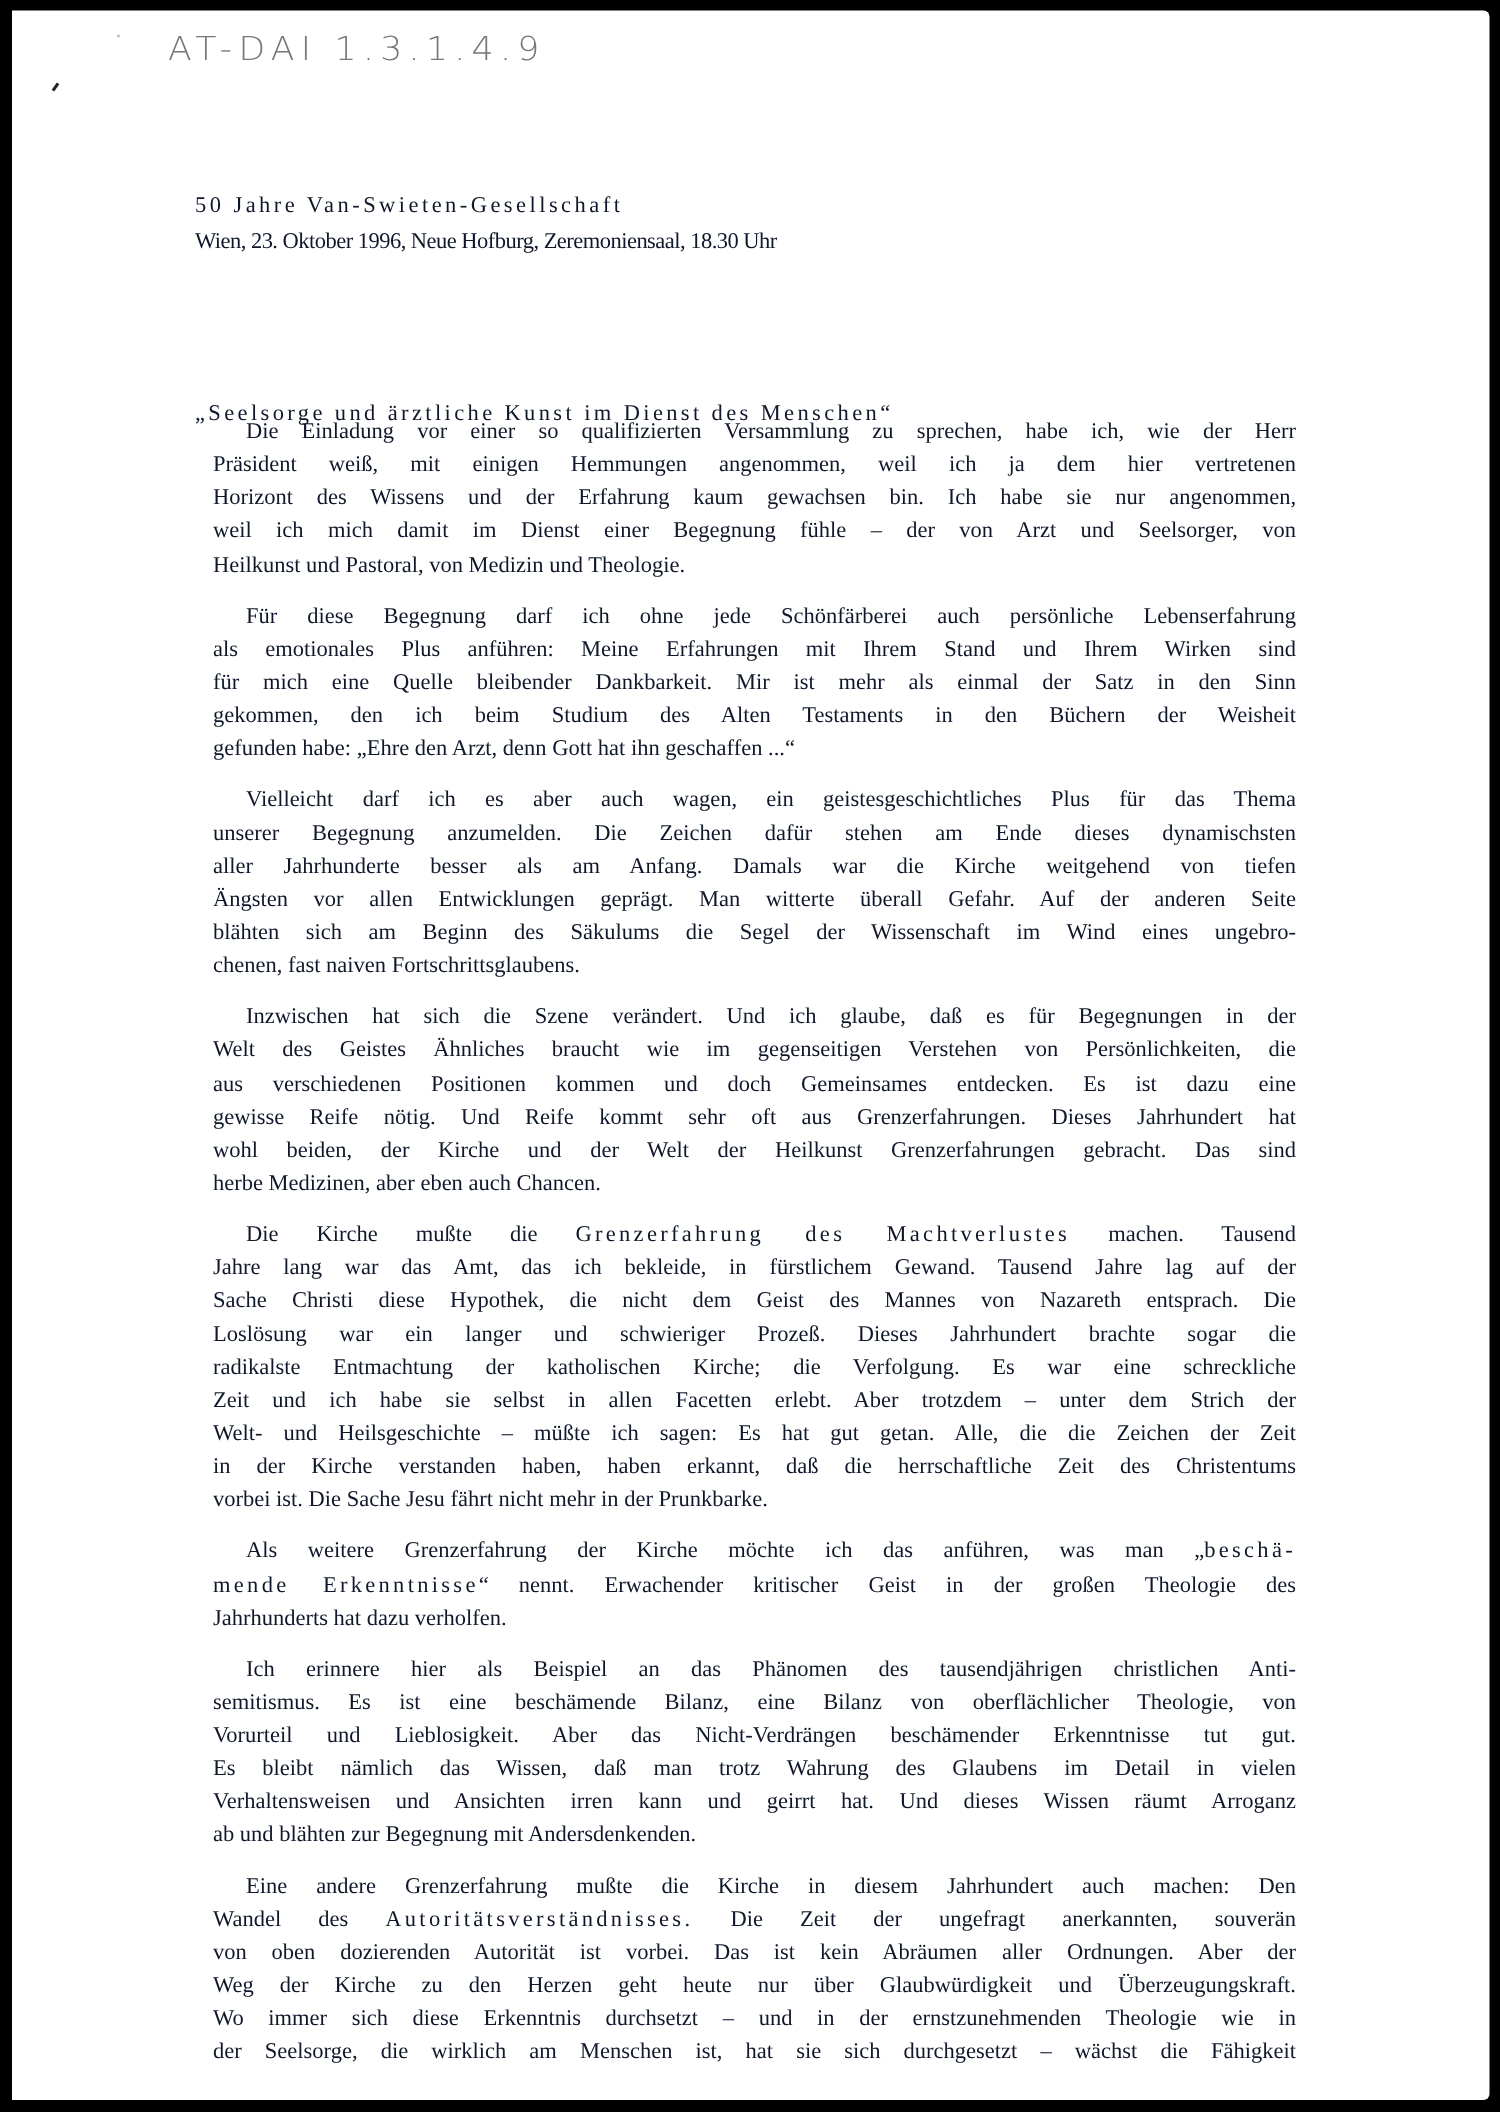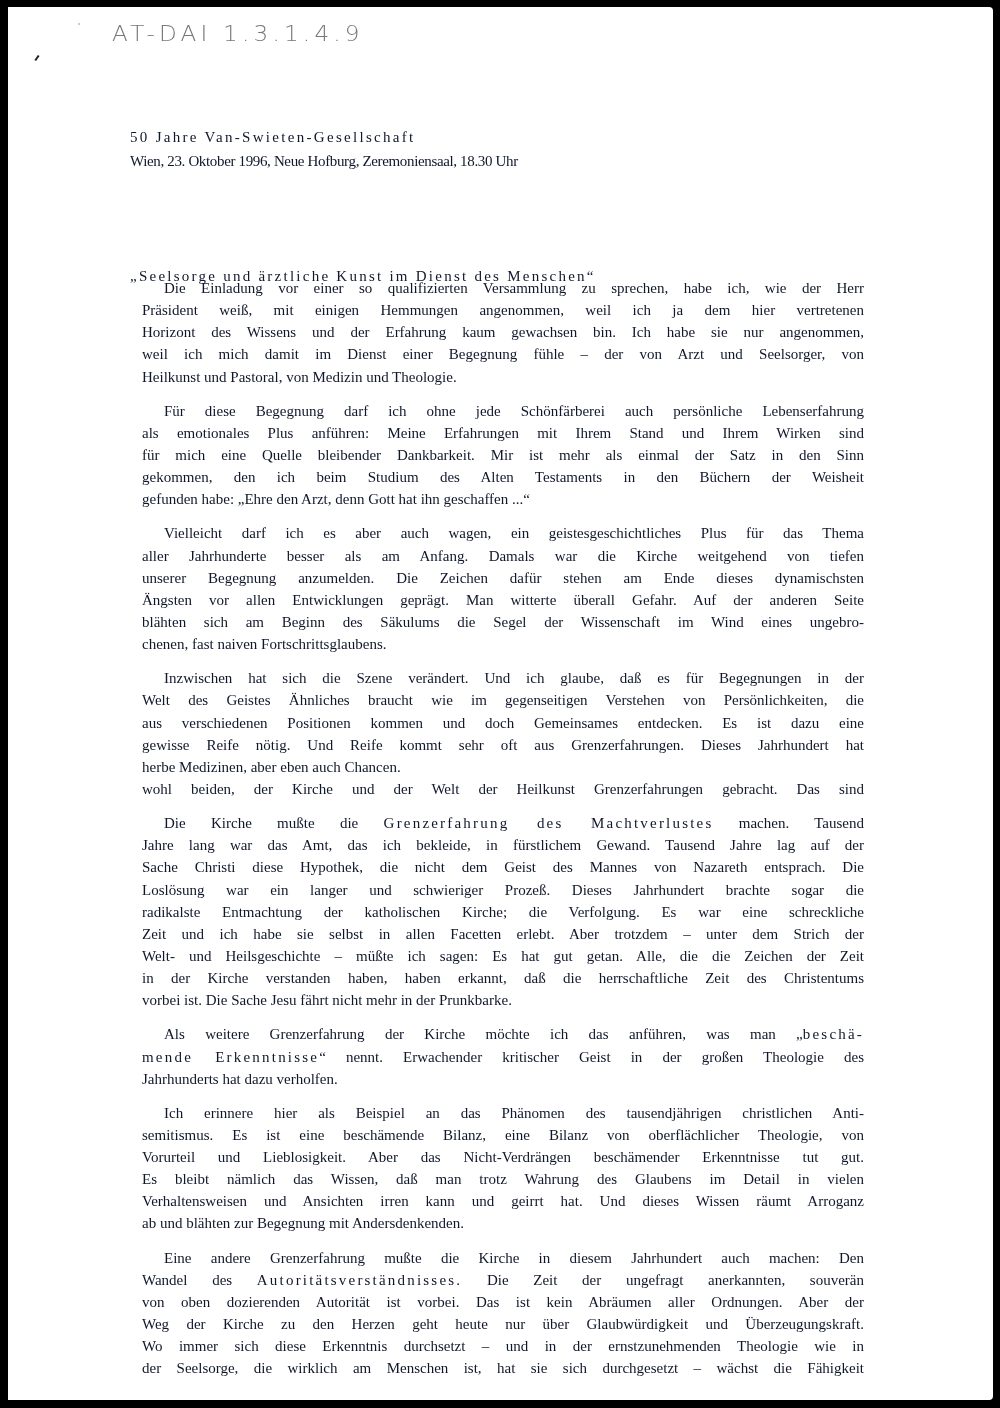--- a/index.html
+++ b/index.html
@@ -68,33 +68,33 @@
       </div>
       <div class="para">
         <div class="line indent">Für diese Begegnung darf ich ohne jede Schönfärberei auch persönliche Lebenserfahrung</div>
         <div class="line">als emotionales Plus anführen: Meine Erfahrungen mit Ihrem Stand und Ihrem Wirken sind</div>
         <div class="line">für mich eine Quelle bleibender Dankbarkeit. Mir ist mehr als einmal der Satz in den Sinn</div>
         <div class="line">gekommen, den ich beim Studium des Alten Testaments in den Büchern der Weisheit</div>
         <div class="line last">gefunden habe: „Ehre den Arzt, denn Gott hat ihn geschaffen ...“</div>
       </div>
       <div class="para">
         <div class="line indent">Vielleicht darf ich es aber auch wagen, ein geistesgeschichtliches Plus für das Thema</div>
+        <div class="line">unserer Begegnung anzumelden. Die Zeichen dafür stehen am Ende dieses dynamischsten</div>
         <div class="line">aller Jahrhunderte besser als am Anfang. Damals war die Kirche weitgehend von tiefen</div>
-        <div class="line">unserer Begegnung anzumelden. Die Zeichen dafür stehen am Ende dieses dynamischsten</div>
         <div class="line">Ängsten vor allen Entwicklungen geprägt. Man witterte überall Gefahr. Auf der anderen Seite</div>
         <div class="line">blähten sich am Beginn des Säkulums die Segel der Wissenschaft im Wind eines ungebro-</div>
         <div class="line last">chenen, fast naiven Fortschrittsglaubens.</div>
       </div>
       <div class="para">
         <div class="line indent">Inzwischen hat sich die Szene verändert. Und ich glaube, daß es für Begegnungen in der</div>
         <div class="line">Welt des Geistes Ähnliches braucht wie im gegenseitigen Verstehen von Persönlichkeiten, die</div>
         <div class="line">aus verschiedenen Positionen kommen und doch Gemeinsames entdecken. Es ist dazu eine</div>
         <div class="line">gewisse Reife nötig. Und Reife kommt sehr oft aus Grenzerfahrungen. Dieses Jahrhundert hat</div>
+        <div class="line">wohl beiden, der Kirche und der Welt der Heilkunst Grenzerfahrungen gebracht. Das sind</div>
         <div class="line last">herbe Medizinen, aber eben auch Chancen.</div>
-        <div class="line">wohl beiden, der Kirche und der Welt der Heilkunst Grenzerfahrungen gebracht. Das sind</div>
       </div>
       <div class="para">
         <div class="line indent">Die Kirche mußte die <span class="spaced">Grenzerfahrung des Machtverlustes</span> machen. Tausend</div>
         <div class="line">Jahre lang war das Amt, das ich bekleide, in fürstlichem Gewand. Tausend Jahre lag auf der</div>
         <div class="line">Sache Christi diese Hypothek, die nicht dem Geist des Mannes von Nazareth entsprach. Die</div>
         <div class="line">Loslösung war ein langer und schwieriger Prozeß. Dieses Jahrhundert brachte sogar die</div>
         <div class="line">radikalste Entmachtung der katholischen Kirche; die Verfolgung. Es war eine schreckliche</div>
         <div class="line">Zeit und ich habe sie selbst in allen Facetten erlebt. Aber trotzdem – unter dem Strich der</div>
         <div class="line">Welt- und Heilsgeschichte – müßte ich sagen: Es hat gut getan. Alle, die die Zeichen der Zeit</div>
         <div class="line">in der Kirche verstanden haben, haben erkannt, daß die herrschaftliche Zeit des Christentums</div>

